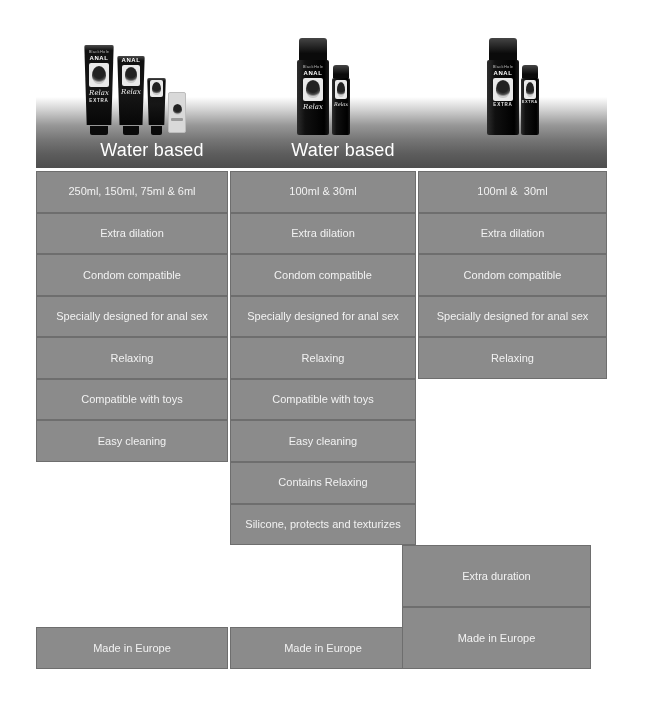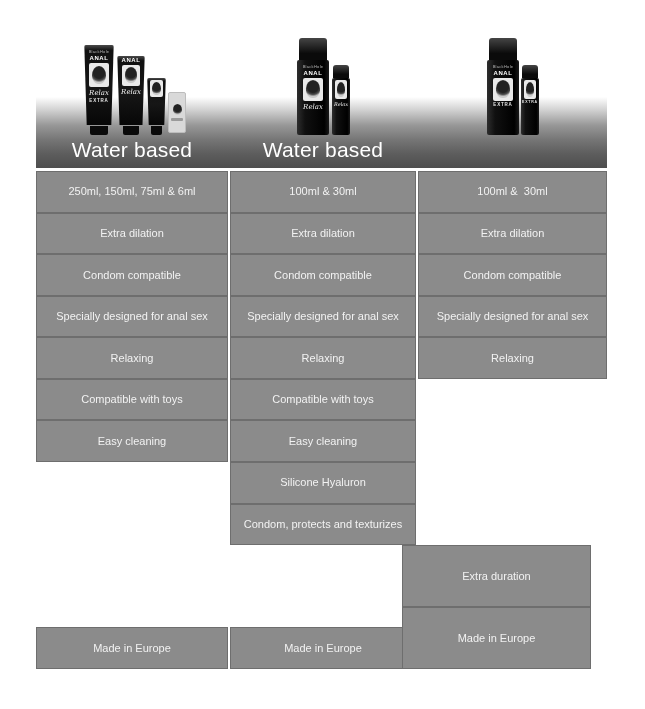--- a/index.html
+++ b/index.html
@@ -4,21 +4,21 @@
 <style>
   html,body{margin:0;padding:0;background:#ffffff;}
   #stage{position:relative;width:645px;height:709px;background:#ffffff;overflow:hidden;
          font-family:"Liberation Sans",sans-serif;border-radius:10px;}
 
   
   .band{position:absolute;left:36px;top:97px;width:571px;height:71px;
         background:linear-gradient(to bottom,#ffffff 0%,#d2d2d2 18%,#979797 40%,
                    #767676 60%,#5d5d5d 80%,#4e4e4e 100%);}
   .hdr{position:absolute;top:135px;height:30px;display:flex;align-items:center;
-       justify-content:center;color:#ffffff;font-size:21px;letter-spacing:.2px;}
+       justify-content:center;color:#ffffff;font-size:18px;letter-spacing:.2px;padding-left:20px;}
   .hdr1{left:36px;width:192px}.hdr2{left:230px;width:186px}.hdr3{left:418px;width:189px}
 
   
   .run{position:absolute;border:1px solid #6e6e6e;box-sizing:border-box;
        display:flex;flex-direction:column;background:#1d4ed8;}
   .cell{flex:1;display:flex;align-items:center;justify-content:center;
         background:#8b8b8b;color:#f2f2f2;font-size:11px;text-align:center;
         border-bottom:2px solid #6e6e6e;padding:0 8px;line-height:1.15;}
   .cell:last-child{border-bottom:none;}
   .c1ra{left:36px;top:171px;width:192px;height:291px;}
@@ -155,22 +155,22 @@
   </div>
 
   <div class="run c2ra">
     <div class="cell">100ml &amp; 30ml</div>
     <div class="cell">Extra dilation</div>
     <div class="cell">Condom compatible</div>
     <div class="cell">Specially designed for anal sex</div>
     <div class="cell">Relaxing</div>
     <div class="cell">Compatible with toys</div>
     <div class="cell">Easy cleaning</div>
-    <div class="cell">Silicone Hyaluron</div>
-    <div class="cell">Condom, protects and texturizes</div>
+    <div class="cell">Contains Relaxing</div>
+    <div class="cell">Silicone, protects and texturizes</div>
   </div>
   <div class="run c2rb">
     <div class="cell">Made in Europe</div>
   </div>
 
   <div class="run c3ra">
     <div class="cell">100ml &amp; &nbsp;30ml</div>
     <div class="cell">Extra dilation</div>
     <div class="cell">Condom compatible</div>
     <div class="cell">Specially designed for anal sex</div>

